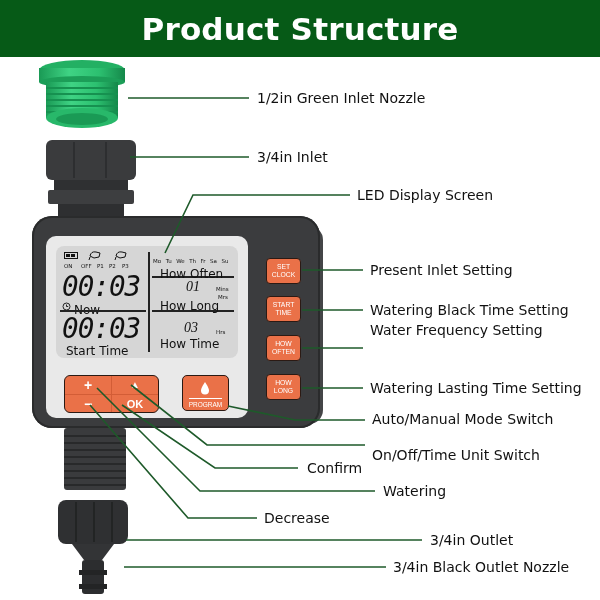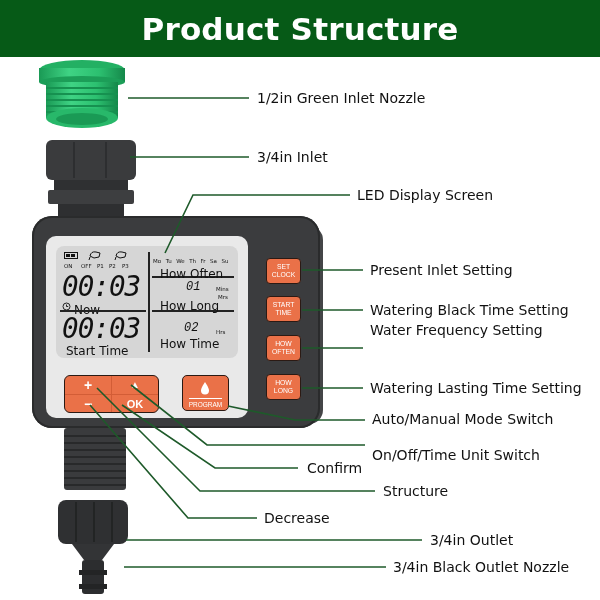--- a/index.html
+++ b/index.html
@@ -47,21 +47,21 @@
   .lcd .divider-h2 { position: absolute; left: 96px; top: 30px; width: 82px; height: 1.5px; background: #222; }
   .lcd .divider-h3 { position: absolute; left: 96px; top: 64px; width: 82px; height: 1.5px; background: #222; }
   .lcd .t { position: absolute; white-space: nowrap; }
   .lcd .small { font-size: 12px; }
   .lcd .tiny { font-size: 5.5px; }
   .lcd .big {
     font-family: "DejaVu Sans Mono", monospace; font-style: italic;
     font-size: 29px; letter-spacing: -1px; line-height: 28px; transform: scaleX(0.95); transform-origin: left;
   }
   .lcd .mid {
-    font-family: Liberation Mono, monospace; font-style: italic; font-size: 12px; line-height: 14px;
+    font-family: Liberation Serif, serif; font-style: italic; font-size: 14px; line-height: 14px;
   }
   .battery { position: absolute; left: 8px; top: 6px; width: 14px; height: 7px; border: 1.5px solid #111; }
   .battery i { position: absolute; top: 1px; width: 4px; height: 3px; background: #111; }
 
   .btn-side {
     position: absolute; left: 266px; width: 35px; height: 26px;
     background: #ea7148; border: 1.5px solid #2b1a14; border-radius: 4px;
     color: #fff; font-size: 6.8px; line-height: 8px; text-align: center;
     display: flex; align-items: center; justify-content: center;
     font-family: "Liberation Sans", sans-serif;
@@ -175,21 +175,21 @@
     <span>Sa</span>
     <span>Su</span>
   </div>
   <span class="t small" style="left:104px;top:21px">How  Often</span>
 
   <span class="t mid" style="left:130px;top:34px">01</span>
   <span class="t tiny" style="left:160px;top:40px">Mins</span>
   <span class="t tiny" style="left:162px;top:48px">Mrs</span>
   <span class="t small" style="left:104px;top:53px">How Long</span>
 
-  <span class="t mid" style="left:128px;top:75px">02</span>
+  <span class="t mid" style="left:128px;top:75px">03</span>
   <span class="t tiny" style="left:160px;top:83px">Hrs</span>
   <span class="t small" style="left:104px;top:91px">How Time</span>
 </div>
 
 <div class="btn-side" style="top:258px">
   <div><span>SET</span><br><span>CLOCK</span></div>
 </div>
 <div class="btn-side" style="top:296px">
   <div><span>START</span><br><span>TIME</span></div>
 </div>
@@ -266,16 +266,16 @@
 <span class="label" style="left:257px;top:90px">1/2in Green Inlet Nozzle</span>
 <span class="label" style="left:257px;top:149px">3/4in Inlet</span>
 <span class="label" style="left:357px;top:187px">LED Display Screen</span>
 <span class="label" style="left:370px;top:262px">Present Inlet Setting</span>
 <span class="label" style="left:370px;top:302px">Watering Black Time Setting</span>
 <span class="label" style="left:370px;top:322px">Water Frequency Setting</span>
 <span class="label" style="left:370px;top:380px">Watering Lasting Time Setting</span>
 <span class="label" style="left:372px;top:411px">Auto/Manual Mode Switch</span>
 <span class="label" style="left:372px;top:447px">On/Off/Time Unit Switch</span>
 <span class="label" style="left:307px;top:460px">Confirm</span>
-<span class="label" style="left:383px;top:483px">Structure</span>
+<span class="label" style="left:383px;top:483px">Watering</span>
 <span class="label" style="left:264px;top:510px">Decrease</span>
 <span class="label" style="left:430px;top:532px">3/4in Outlet</span>
 <span class="label" style="left:393px;top:559px">3/4in Black Outlet Nozzle</span>
 
 </body></html>

